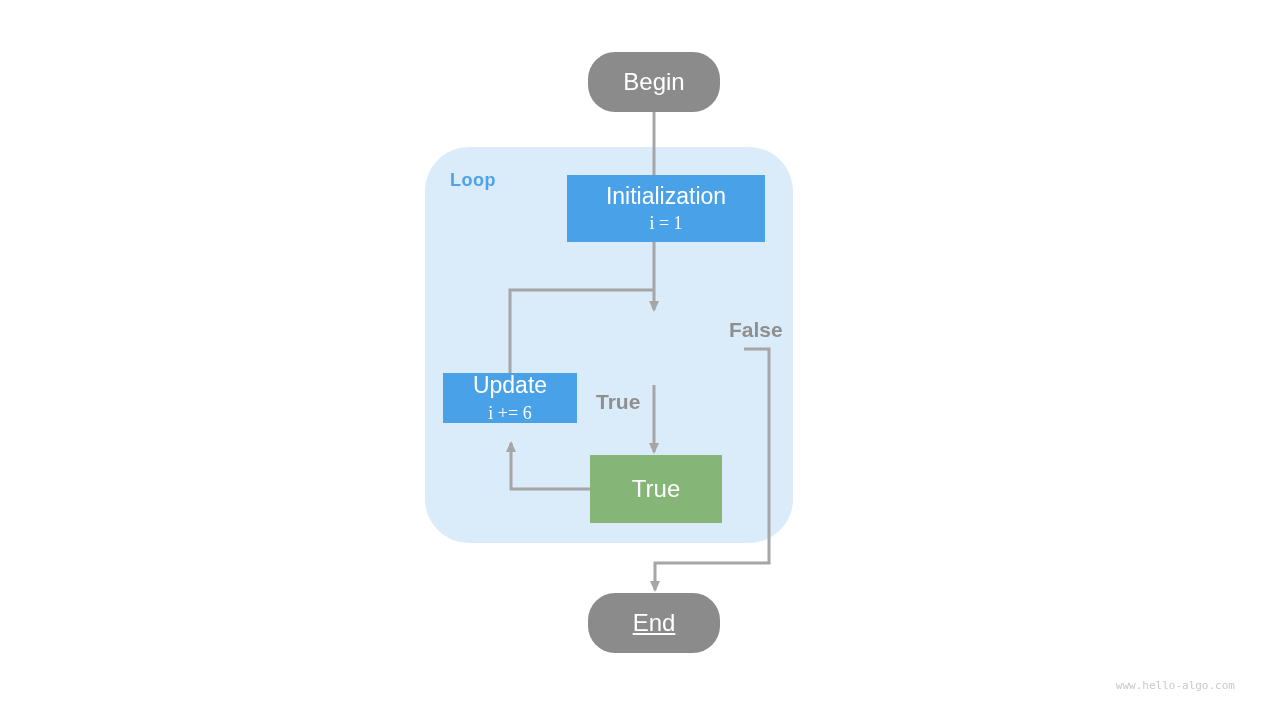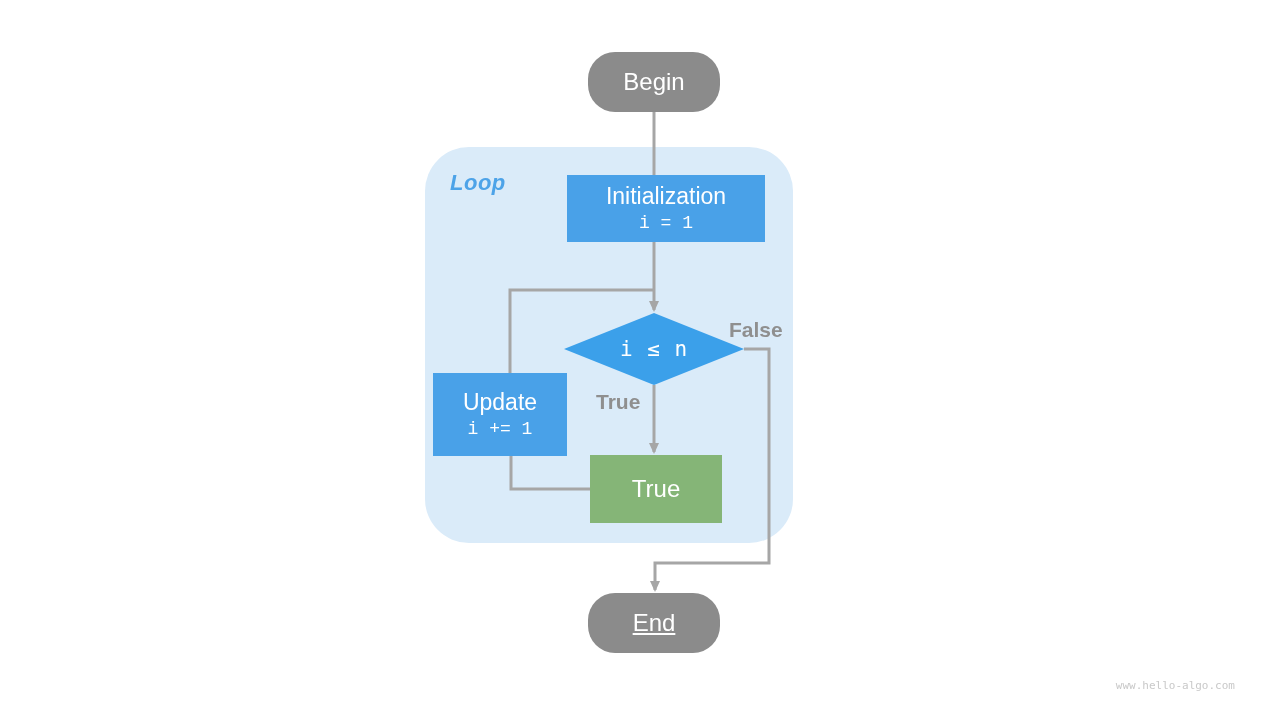--- a/index.html
+++ b/index.html
@@ -20,24 +20,23 @@
   
   .loop-container {
     left: 425px; top: 147px;
     width: 368px; height: 396px;
     background: var(--loop-bg, #daebf9);
     border-radius: 44px;
   }
   .loop-label {
     left: 450px; top: 170px;
     color: var(--loop-label, #4da3e8);
-    font-size: 22px;
+    font-size: 18px;
     font-weight: bold;
     letter-spacing: 0.5px;
-    font-style: italic;
   }
 
   
   svg.connectors {
     left: 0; top: 0;
     width: 1280px; height: 720px;
     pointer-events: none;
   }
   .edge {
     fill: none;
@@ -51,42 +50,42 @@
     display: flex;
     flex-direction: column;
     align-items: center;
     justify-content: center;
     color: #ffffff;
     text-align: center;
     line-height: 1.15;
   }
   .node .title { font-size: 24px; }
   .node .code {
-    font-family: Liberation Mono, monospace;
+    font-family: Liberation Serif, serif;
     font-size: 18px;
     margin-top: 4px;
   }
 
   .node-begin, .node-end {
     left: 588px; width: 132px; height: 60px;
     background: var(--terminal-gray, #8b8b8b);
     border-radius: 27px;
     font-size: 25px;
   }
   .node-begin { top: 52px; }
   .node-end   { top: 593px; text-decoration: underline; }
 
   .node-init {
     left: 567px; top: 175px;
     width: 198px; height: 67px;
     background: var(--process-blue, #49a1e8);
   }
   .node-update {
-    left: 433px; top: 373px;
-    width: 134px; height: 83px;
+    left: 443px; top: 373px;
+    width: 134px; height: 50px;
     background: var(--process-blue, #49a1e8);
   }
   .node-update .title, .node-init .title { font-size: 23px; }
 
   .node-diamond {
     left: 564px; top: 313px;
     width: 180px; height: 72px;
     background: var(--decision-blue, #3ba0ea);
     clip-path: polygon(50% 0, 100% 50%, 50% 100%, 0 50%);
     font-family: "DejaVu Sans Mono", monospace;
@@ -141,27 +140,24 @@
 
   <div class="abs node node-begin">
     <span class="title">Begin</span>
   </div>
 
   <div class="abs node node-init">
     <span class="title">Initialization</span>
     <span class="code">i = 1</span>
   </div>
 
-  <div class="abs node node-diamond">
-    <span>i ≤ n</span>
-  </div>
 
   <div class="abs node node-update">
     <span class="title">Update</span>
-    <span class="code">i += 1</span>
+    <span class="code">i += 6</span>
   </div>
 
   <div class="abs node node-task">
     <span class="title">True</span>
   </div>
 
   <div class="abs node node-end">
     <span class="title">End</span>
   </div>
 

